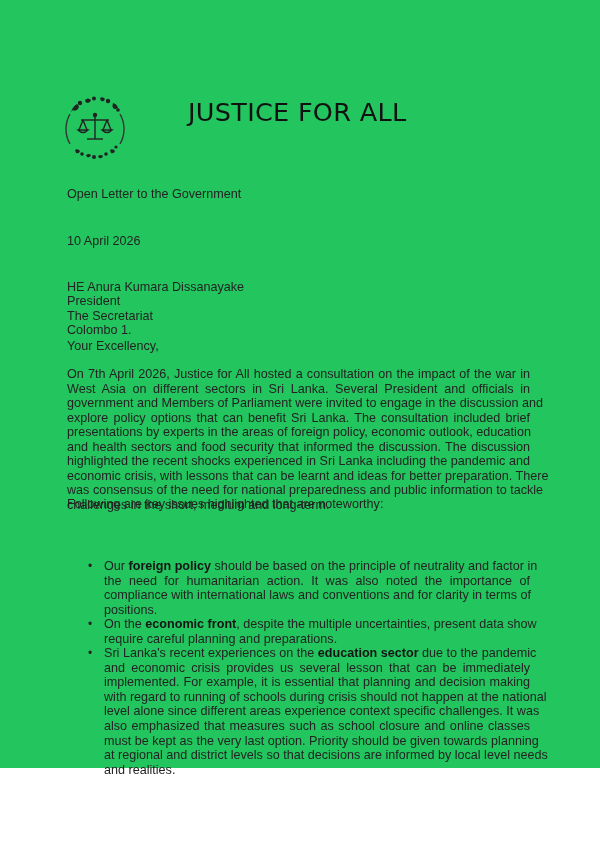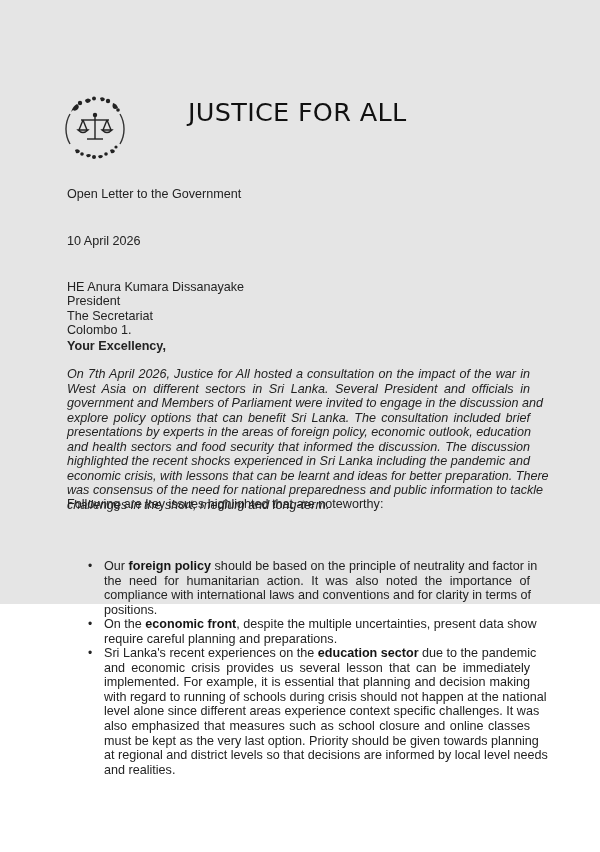--- a/index.html
+++ b/index.html
@@ -11,22 +11,22 @@
       width: 600px;
       height: 852px;
       position: relative;
       overflow: hidden;
       font-family: "Liberation Sans", sans-serif;
       color: #1f1f1f;
     }
     .page {
       position: absolute;
       left: 0; top: 0;
-      width: 600px; height: 604px;
-      background: #e5e5e5;
+      width: 600px; height: 768px;
+      background: #22c55e;
     }
     .logo {
       position: absolute;
       left: 56px;
       top: 92px;
       width: 78px;
       height: 72px;
     }
     .letterhead-title {
       position: absolute;
@@ -43,38 +43,37 @@
       left: 67px;
       font-size: 12.6px;
       line-height: 14.6px;
       color: #232323;
       white-space: nowrap;
     }
     .subject { top: 187px; }
     .date { top: 234px; }
     .address { top: 280px; }
     .address div { height: 14.4px; }
-    .salutation { top: 339px; font-weight: bold; }
+    .salutation { top: 339px; }
     .para {
       position: absolute;
       left: 67px;
       width: 463px;
       top: 367px;
       font-size: 12.6px;
       line-height: 14.55px;
       color: #232323;
       text-align: justify;
     }
     .para .ln {
       display: block;
       text-align: justify;
       text-align-last: justify;
       white-space: nowrap;
       height: 14.55px;
-      font-style: italic;
     }
     .para .ln.last { text-align-last: left; }
     .intro { top: 497px; }
     .bullets {
       position: absolute;
       left: 67px;
       top: 559px;
       width: 463px;
       font-size: 12.6px;
       line-height: 14.55px;

